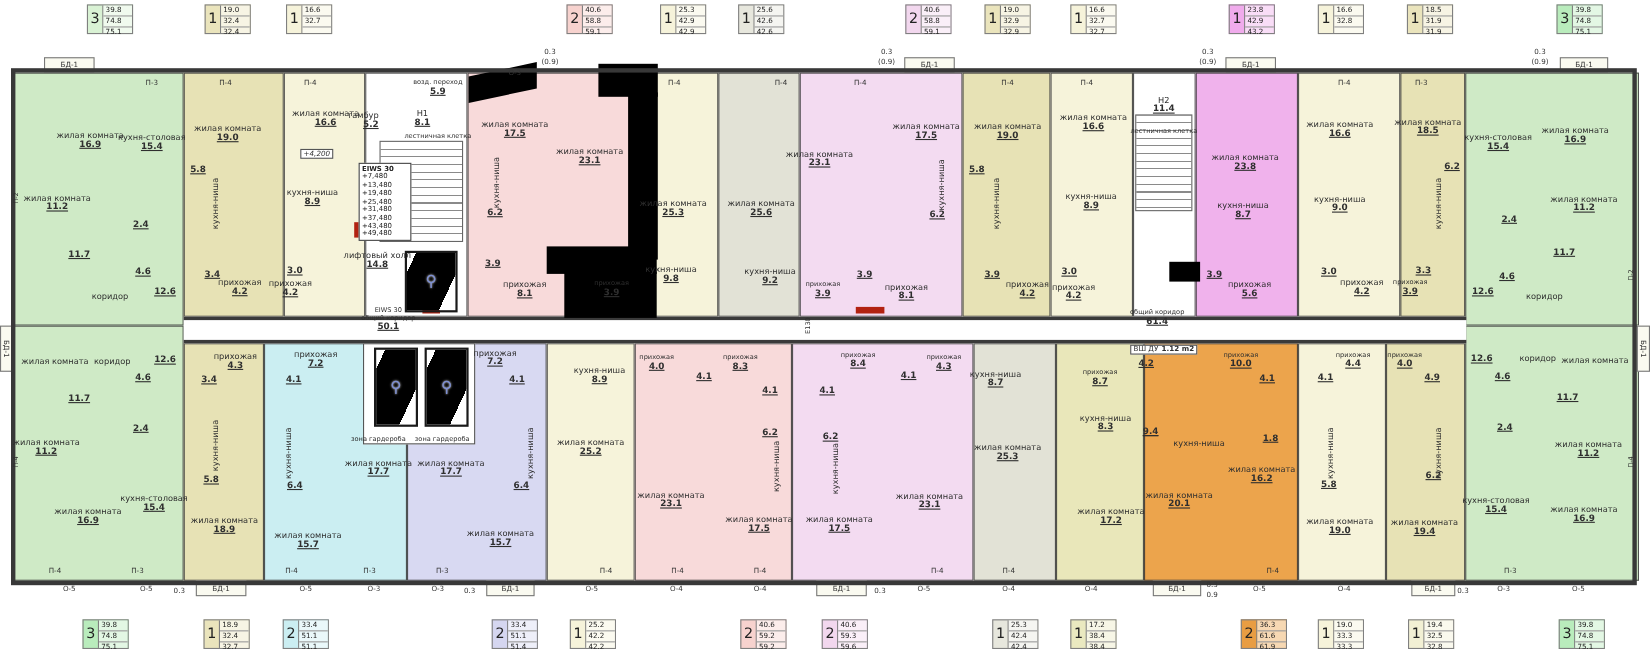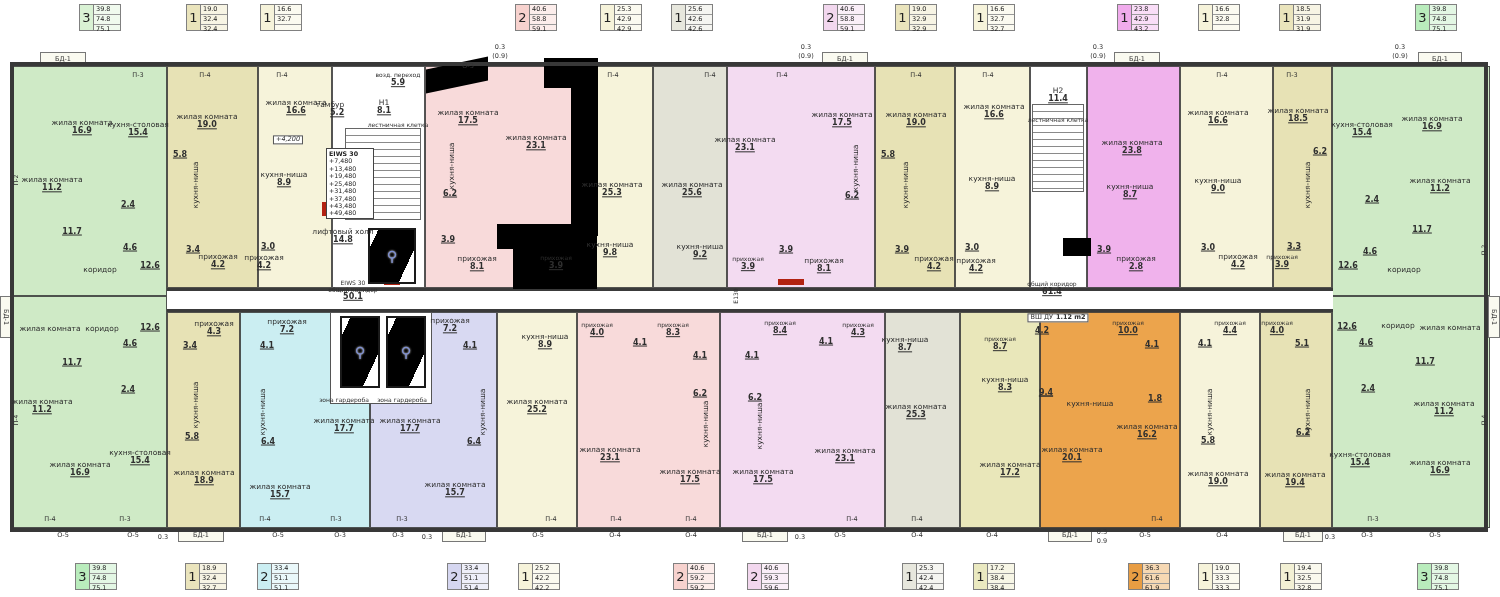--- a/index.html
+++ b/index.html
@@ -319,21 +319,21 @@
       </div>
       <div class="lbl" style="left: 1130px; top: 192px;">
         <div class="nm">кухня-ниша</div>
         <div class="ar">8.7</div>
       </div>
       <div class="lbl" style="left: 1104px; top: 250px;">
         <div class="ar">3.9</div>
       </div>
       <div class="lbl" style="left: 1136px; top: 264px;">
         <div class="nm">прихожая</div>
-        <div class="ar">2.8</div>
+        <div class="ar">5.6</div>
       </div>
       <div class="lbl" style="left: 1218px; top: 118px;">
         <div class="nm">жилая комната</div>
         <div class="ar">16.6</div>
       </div>
       <div class="lbl" style="left: 1218px; top: 186px;">
         <div class="nm">кухня-ниша</div>
         <div class="ar">9.0</div>
       </div>
       <div class="lbl" style="left: 1208px; top: 248px;">
@@ -612,21 +612,21 @@
       </div>
       <div class="lbl" style="left: 1218px; top: 479px;">
         <div class="nm">жилая комната</div>
         <div class="ar">19.0</div>
       </div>
       <div class="lbl s" style="left: 1277px; top: 328px;">
         <div class="nm">прихожая</div>
         <div class="ar">4.0</div>
       </div>
       <div class="lbl" style="left: 1302px; top: 344px;">
-        <div class="ar">5.1</div>
+        <div class="ar">4.9</div>
       </div>
       <div class="lbl v" style="left: 1308px; top: 412px;">
         <div class="nm">кухня-ниша</div>
       </div>
       <div class="lbl" style="left: 1303px; top: 433px;">
         <div class="ar">6.2</div>
       </div>
       <div class="lbl" style="left: 1295px; top: 480px;">
         <div class="nm">жилая комната</div>
         <div class="ar">19.4</div>

